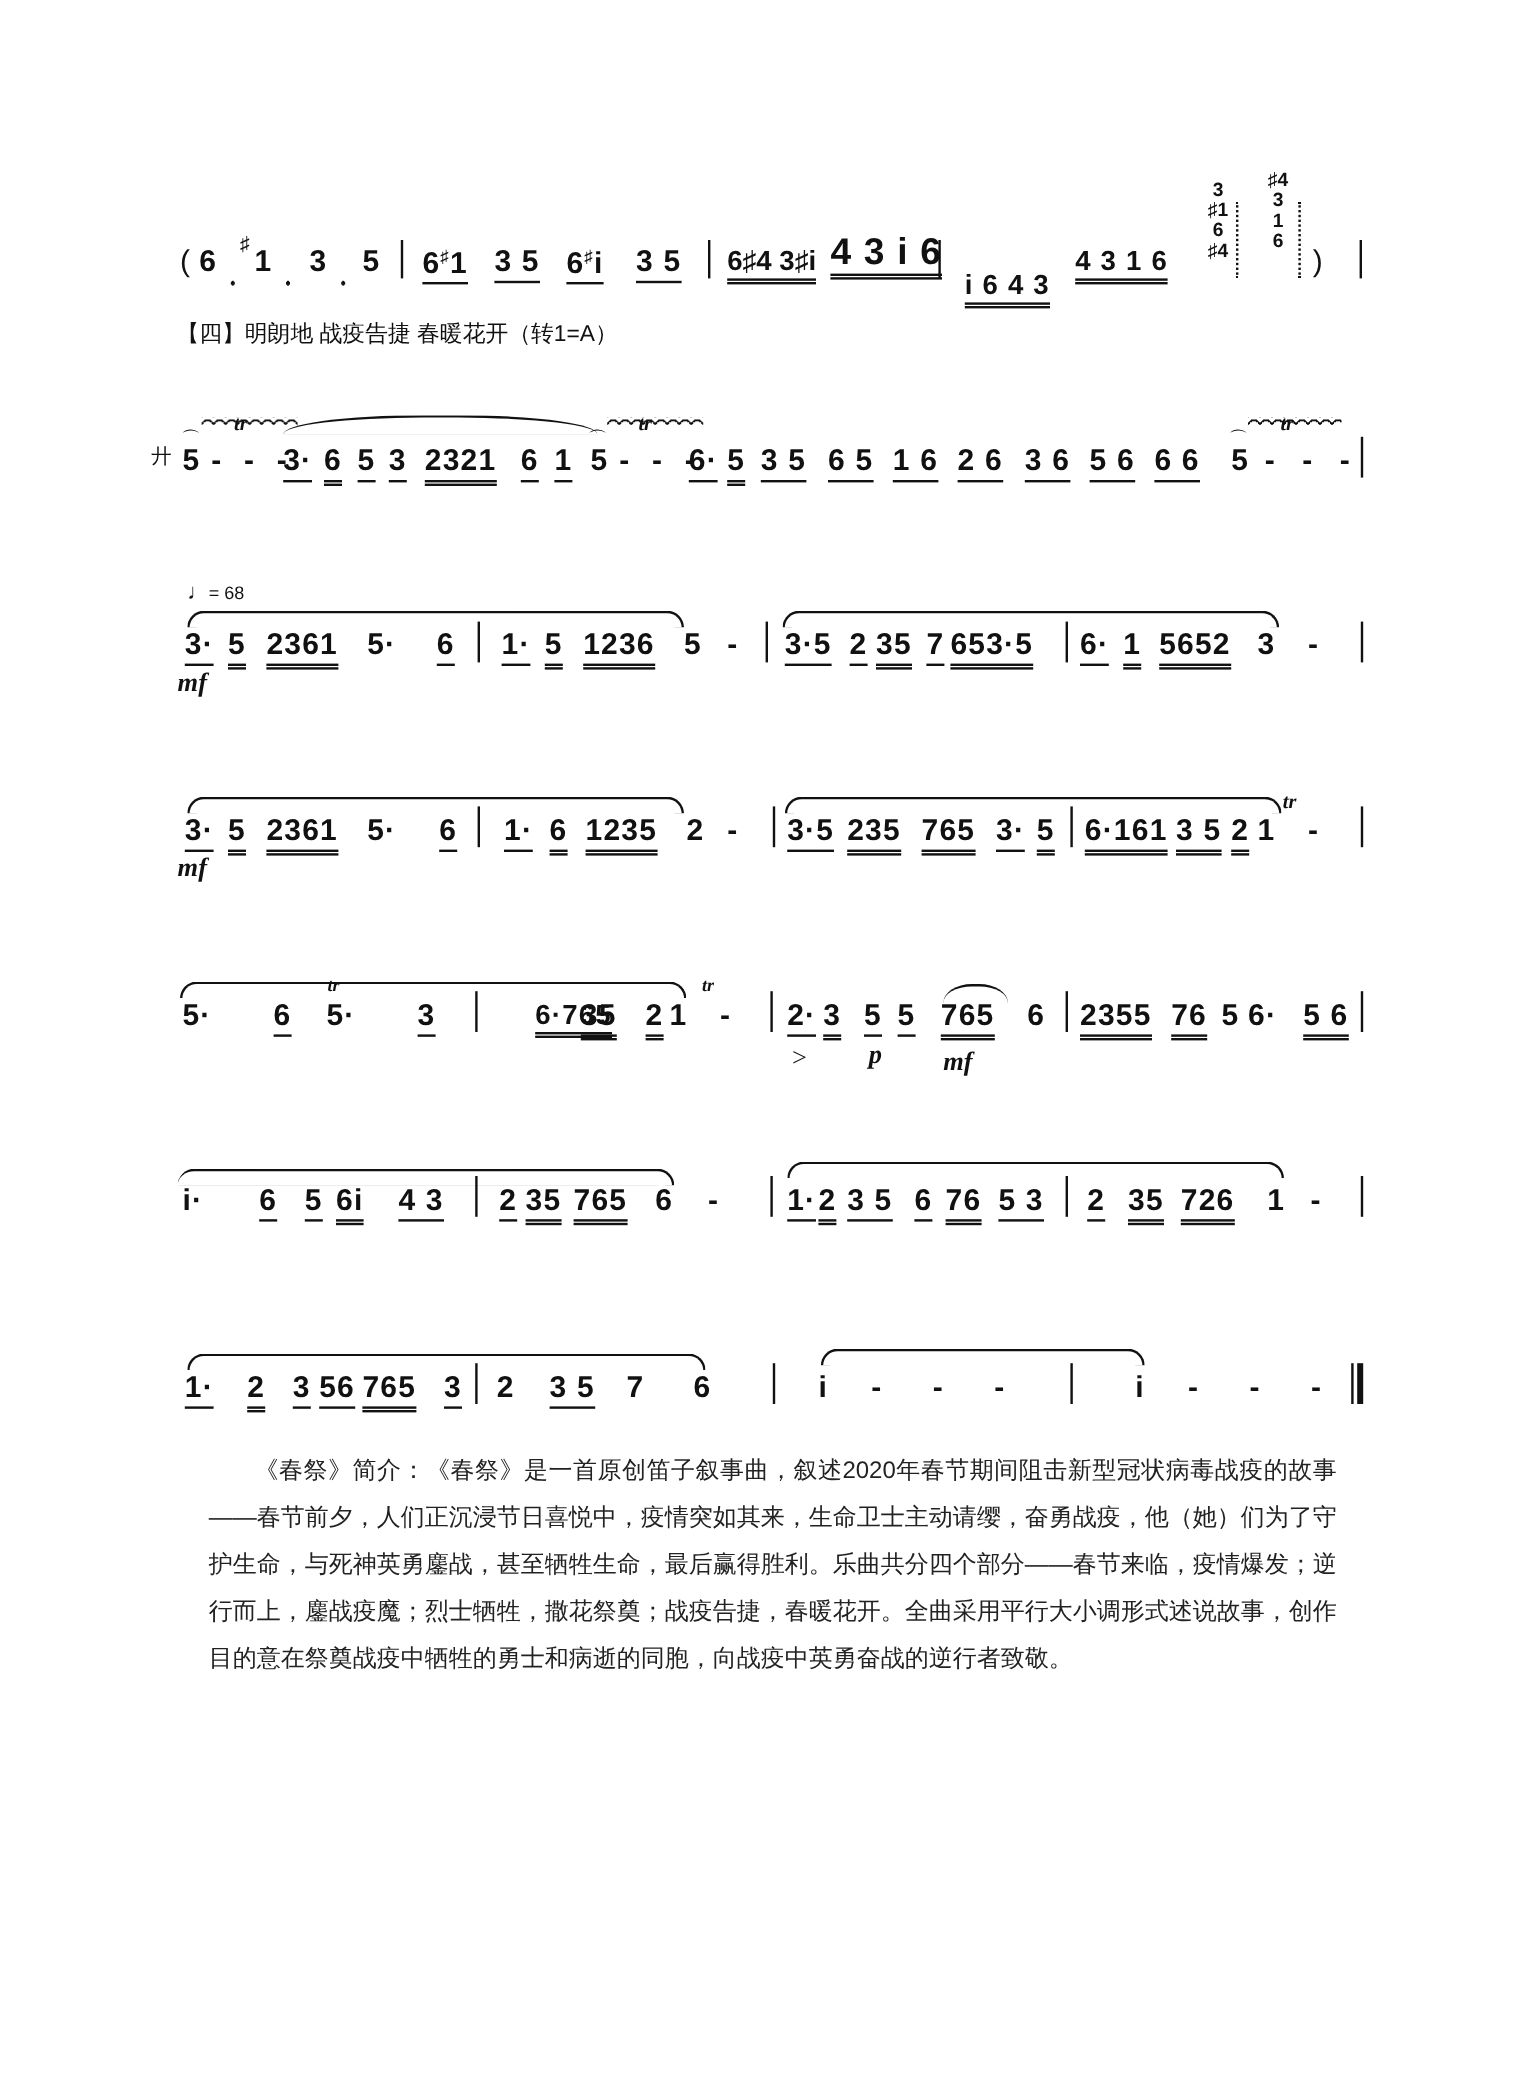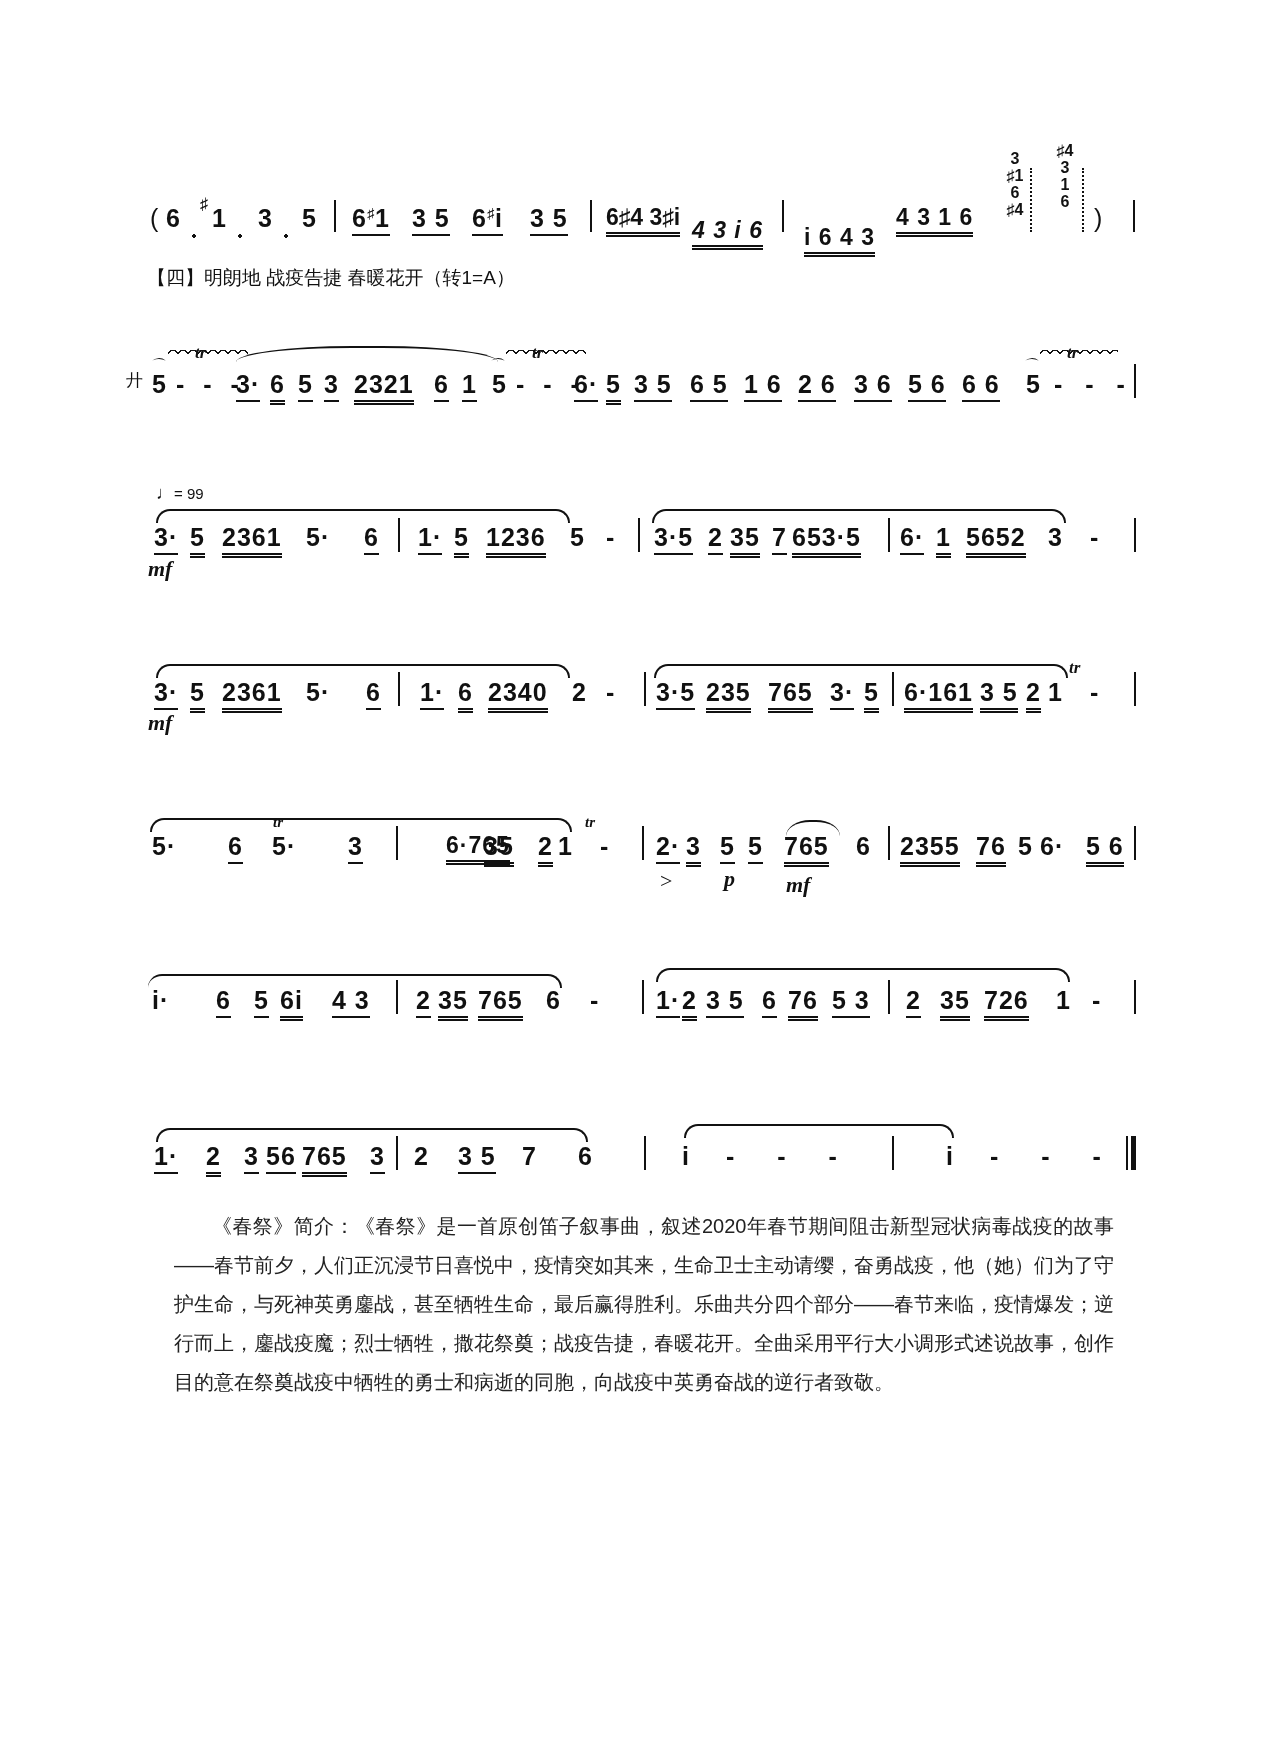--- a/index.html
+++ b/index.html
@@ -44,21 +44,21 @@
       <span>6</span><sup style="font-size:14px">♯</sup><span>1</span>
     </span>
     <span class="tok ul1" style="left:412px;top:206px;">3 5</span>
     <span class="tok ul1" style="left:472px;top:206px;">
       <span>6</span><sup style="font-size:14px">♯</sup><span>i</span>
     </span>
     <span class="tok ul1" style="left:530px;top:206px;">3 5</span>
     <div class="bar" style="left:590px;top:200px;height:32px;"></div>
 
     <span class="tok ul2" style="left:606px;top:206px;font-size:23px;letter-spacing:0;">6♯4 3♯i</span>
-    <span class="tok ul2" style="left:692px;top:219px;font-size:23px;font-style:italic;">4 3 i 6</span>
+    <span class="tok ul2" style="left:692px;top:194px;font-size:31px;">4 3 i 6</span>
     <div class="bar" style="left:782px;top:200px;height:32px;"></div>
 
     <span class="tok ul2" style="left:804px;top:206px;font-size:23px;margin-top:20px;">i 6 4 3</span>
     <span class="tok ul2" style="left:896px;top:206px;font-size:23px;">4 3 1 6</span>
 
     <div class="chord" style="left:1000px;top:150px;width:30px;">
       <div>3</div>
         <div>♯1</div>
         <div>6</div>
         <div>♯4</div>
@@ -108,21 +108,21 @@
     <span class="tok ul1" style="left:962px;top:372px;">6 6</span>
     <span class="trill" style="left:1022px;top:343px;">tr</span>
     <div class="wave" style="left:1040px;top:348px;width:78px;"></div>
     <span style="position:absolute;left:1024px;top:356px;font-size:16px;">⌒</span>
     <span class="tok" style="left:1026px;top:372px;">5</span>
     <span class="tok" style="left:1054px;top:372px;letter-spacing:8px;">- - -</span>
     <div class="bar" style="left:1134px;top:364px;height:34px;"></div>
   </div>
 
   <div class="tempo">
-    <span style="font-size:18px;">♩</span><span>= 99</span>
+    <span style="font-size:18px;">♩</span><span>= 68</span>
   </div>
 
   <div class="row" style="top:0;">
     <div class="slur-open" style="left:156px;top:509px;width:410px;"></div>
     <span class="tok ul1" style="left:154px;top:525px;">3·</span>
     <span class="tok ul2" style="left:190px;top:525px;">5</span>
     <span class="tok ul2" style="left:222px;top:525px;">2361</span>
     <span class="tok" style="left:306px;top:525px;">5·</span>
     <span class="tok ul1" style="left:364px;top:525px;">6</span>
     <div class="bar" style="left:398px;top:518px;height:34px;"></div>
@@ -151,21 +151,21 @@
   <div class="row" style="top:0;">
     <div class="slur-open" style="left:156px;top:664px;width:410px;"></div>
     <span class="tok ul1" style="left:154px;top:680px;">3·</span>
     <span class="tok ul2" style="left:190px;top:680px;">5</span>
     <span class="tok ul2" style="left:222px;top:680px;">2361</span>
     <span class="tok" style="left:306px;top:680px;">5·</span>
     <span class="tok ul1" style="left:366px;top:680px;">6</span>
     <div class="bar" style="left:398px;top:672px;height:34px;"></div>
     <span class="tok ul1" style="left:420px;top:680px;">1·</span>
     <span class="tok ul2" style="left:458px;top:680px;">6</span>
-    <span class="tok ul2" style="left:488px;top:680px;">2340</span>
+    <span class="tok ul2" style="left:488px;top:680px;">1235</span>
     <span class="tok" style="left:572px;top:680px;">2</span>
     <span class="tok" style="left:606px;top:680px;">-</span>
     <div class="bar" style="left:644px;top:672px;height:34px;"></div>
     <div class="slur-open" style="left:654px;top:664px;width:410px;"></div>
     <span class="tok ul1" style="left:656px;top:680px;">3·5</span>
     <span class="tok ul2" style="left:706px;top:680px;">235</span>
     <span class="tok ul2" style="left:768px;top:680px;">765</span>
     <span class="tok ul1" style="left:830px;top:680px;">3·</span>
     <span class="tok ul2" style="left:864px;top:680px;">5</span>
     <div class="bar" style="left:892px;top:672px;height:34px;"></div>

